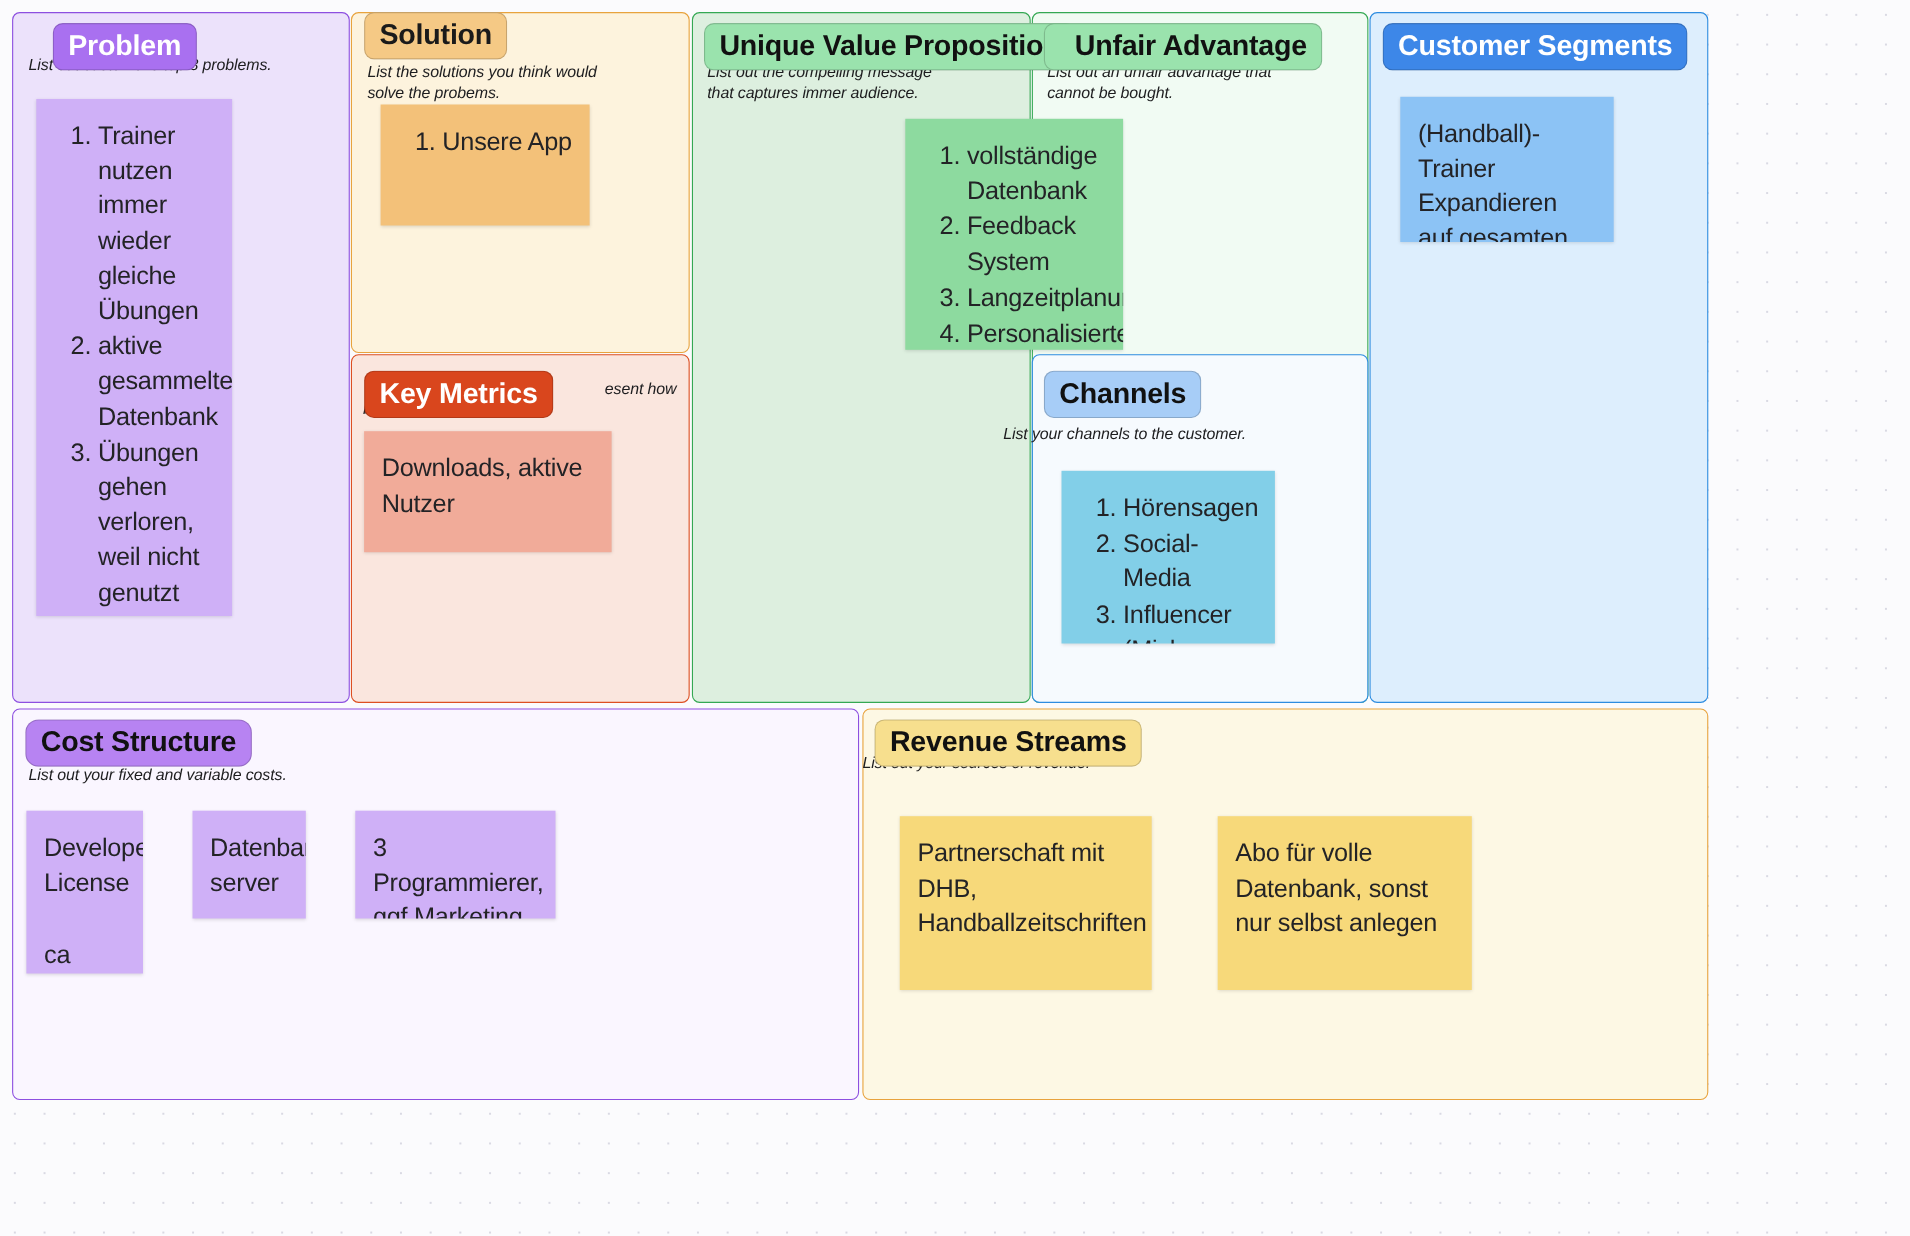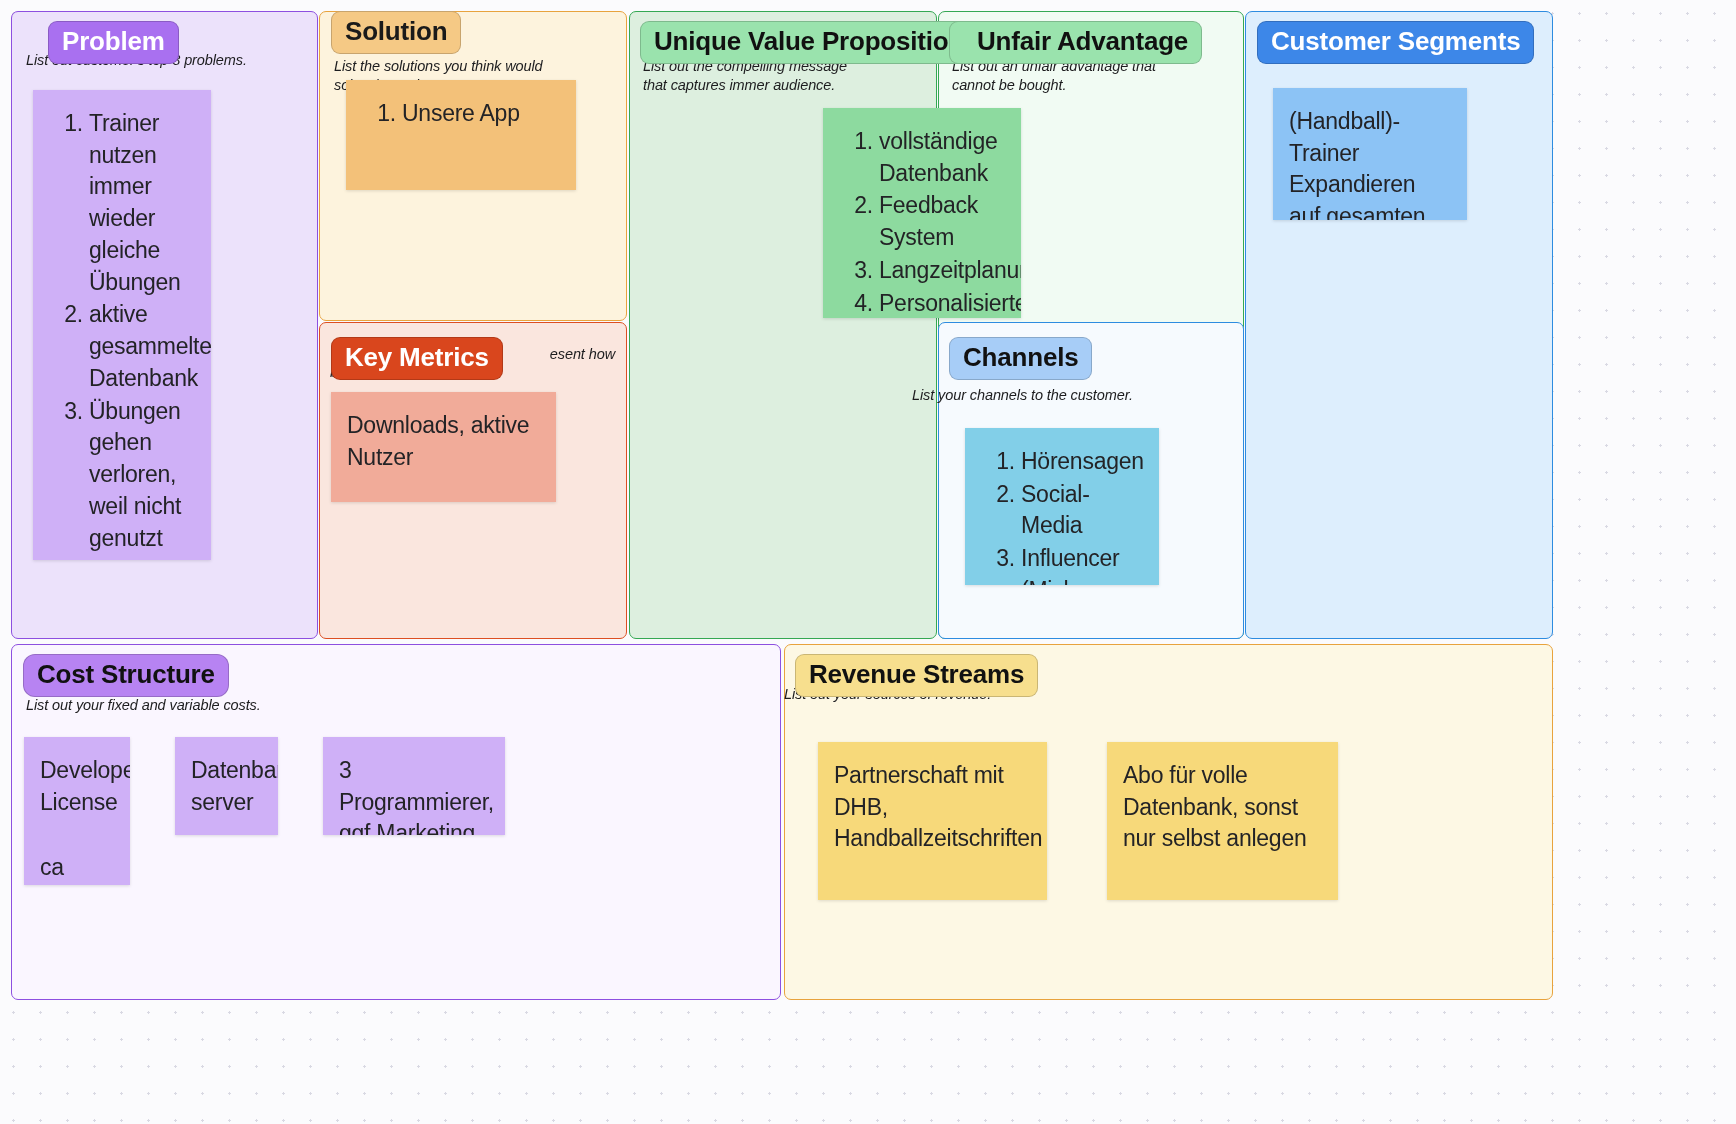--- a/index.html
+++ b/index.html
@@ -119,21 +119,21 @@
       <li>aktive gesammelte Datenbank</li>
       <li>Übungen gehen verloren, weil nicht genutzt</li>
       <li>Spieler+ (oder Alternativen) unnötig</li>
 
     </ol>
   </div>
 
   <div class="panel p-solution" style="left:319px; top:11px; width:308px; height:310px;"></div>
   <div class="badge b-solution" style="left:331px; top:11px;">Solution</div>
   <div class="hint" style="left:334px; top:57px; width:215px;">List the solutions you think would solve the probems.</div>
-  <div class="note n-solution" style="left:346px; top:80px; width:230px; height:110px;">
+  <div class="note n-solution" style="left:346px; top:95px; width:190px; height:110px;text-align:center;">
     <ol>
       <li>Unsere App</li>
     </ol>
   </div>
 
   <div class="panel p-metrics" style="left:319px; top:322px; width:308px; height:317px;"></div>
   <div class="hint" style="left:400px; top:345px; width:215px; text-align:right;">esent how</div>
   <div class="hint" style="left:330px; top:363px; width:215px;">business is doing.</div>
   <div class="badge b-metrics" style="left:331px; top:337px;">Key Metrics</div>
   <div class="note n-metrics" style="left:331px; top:392px; width:225px; height:110px;">

